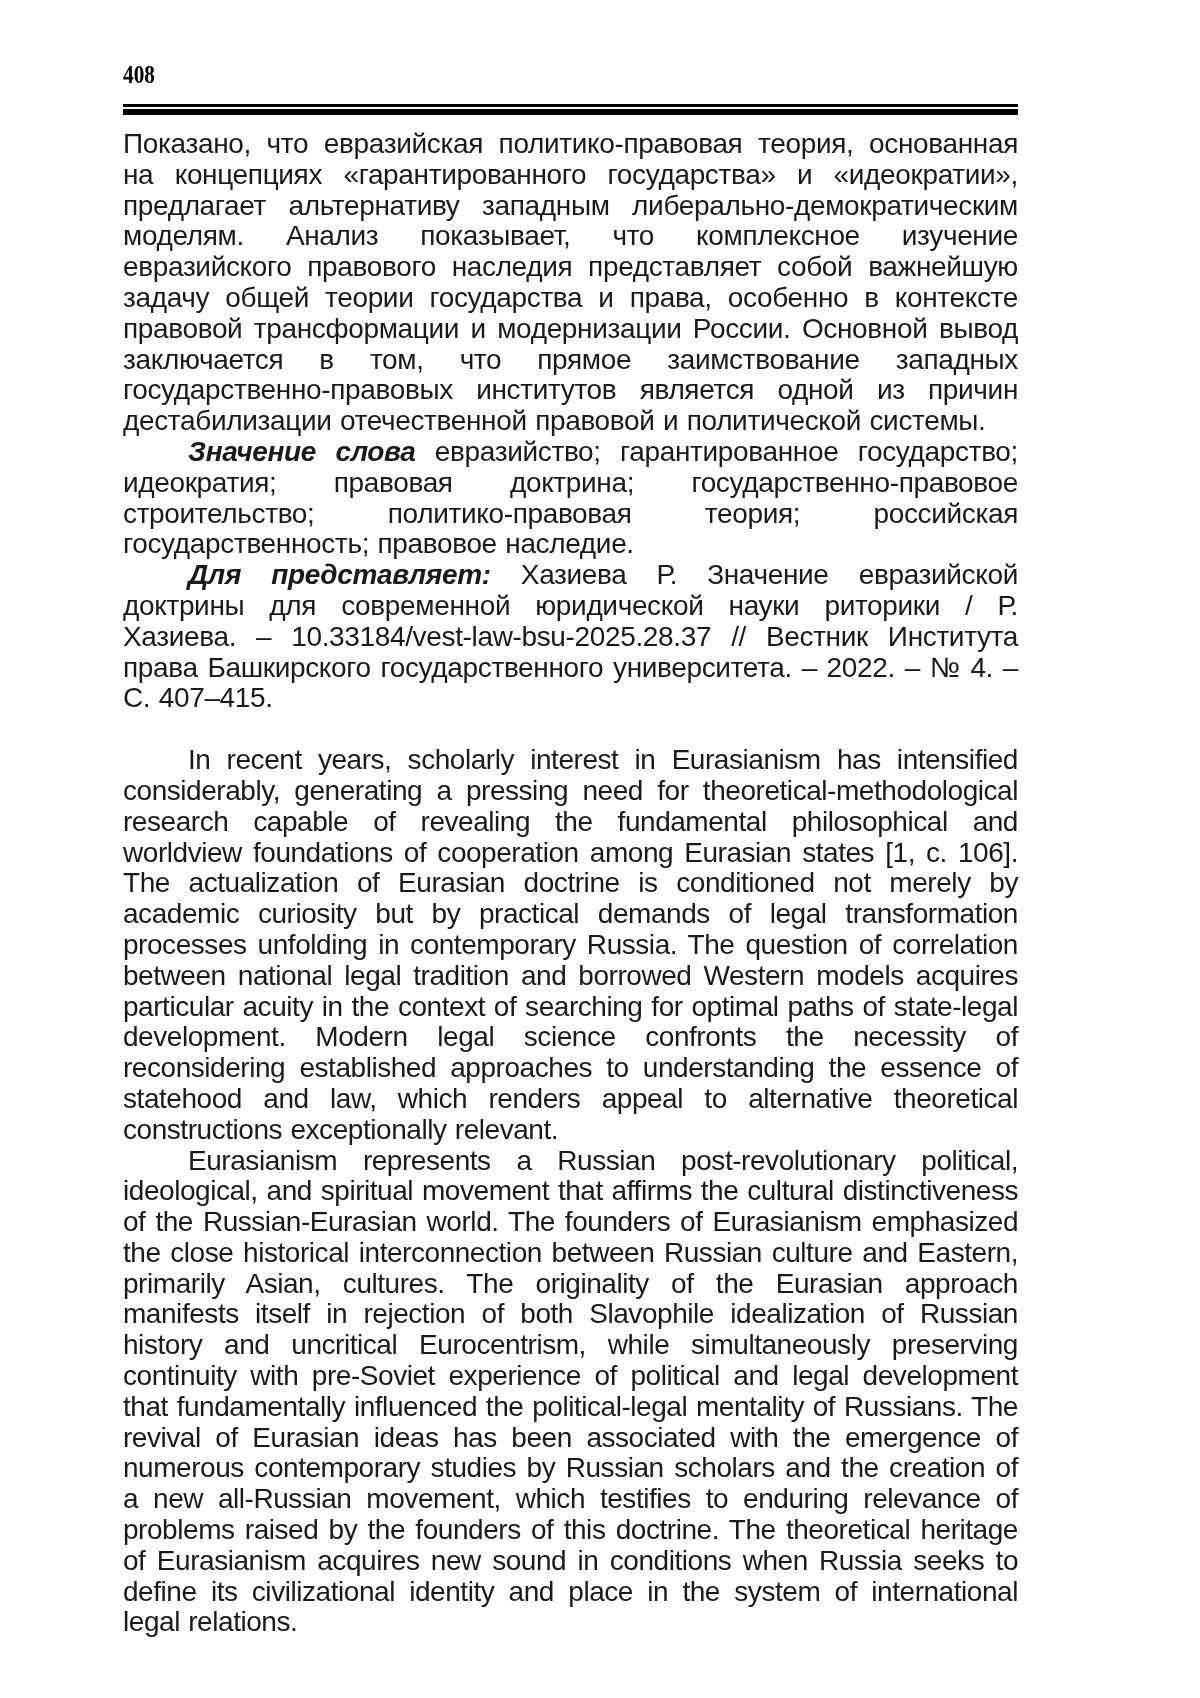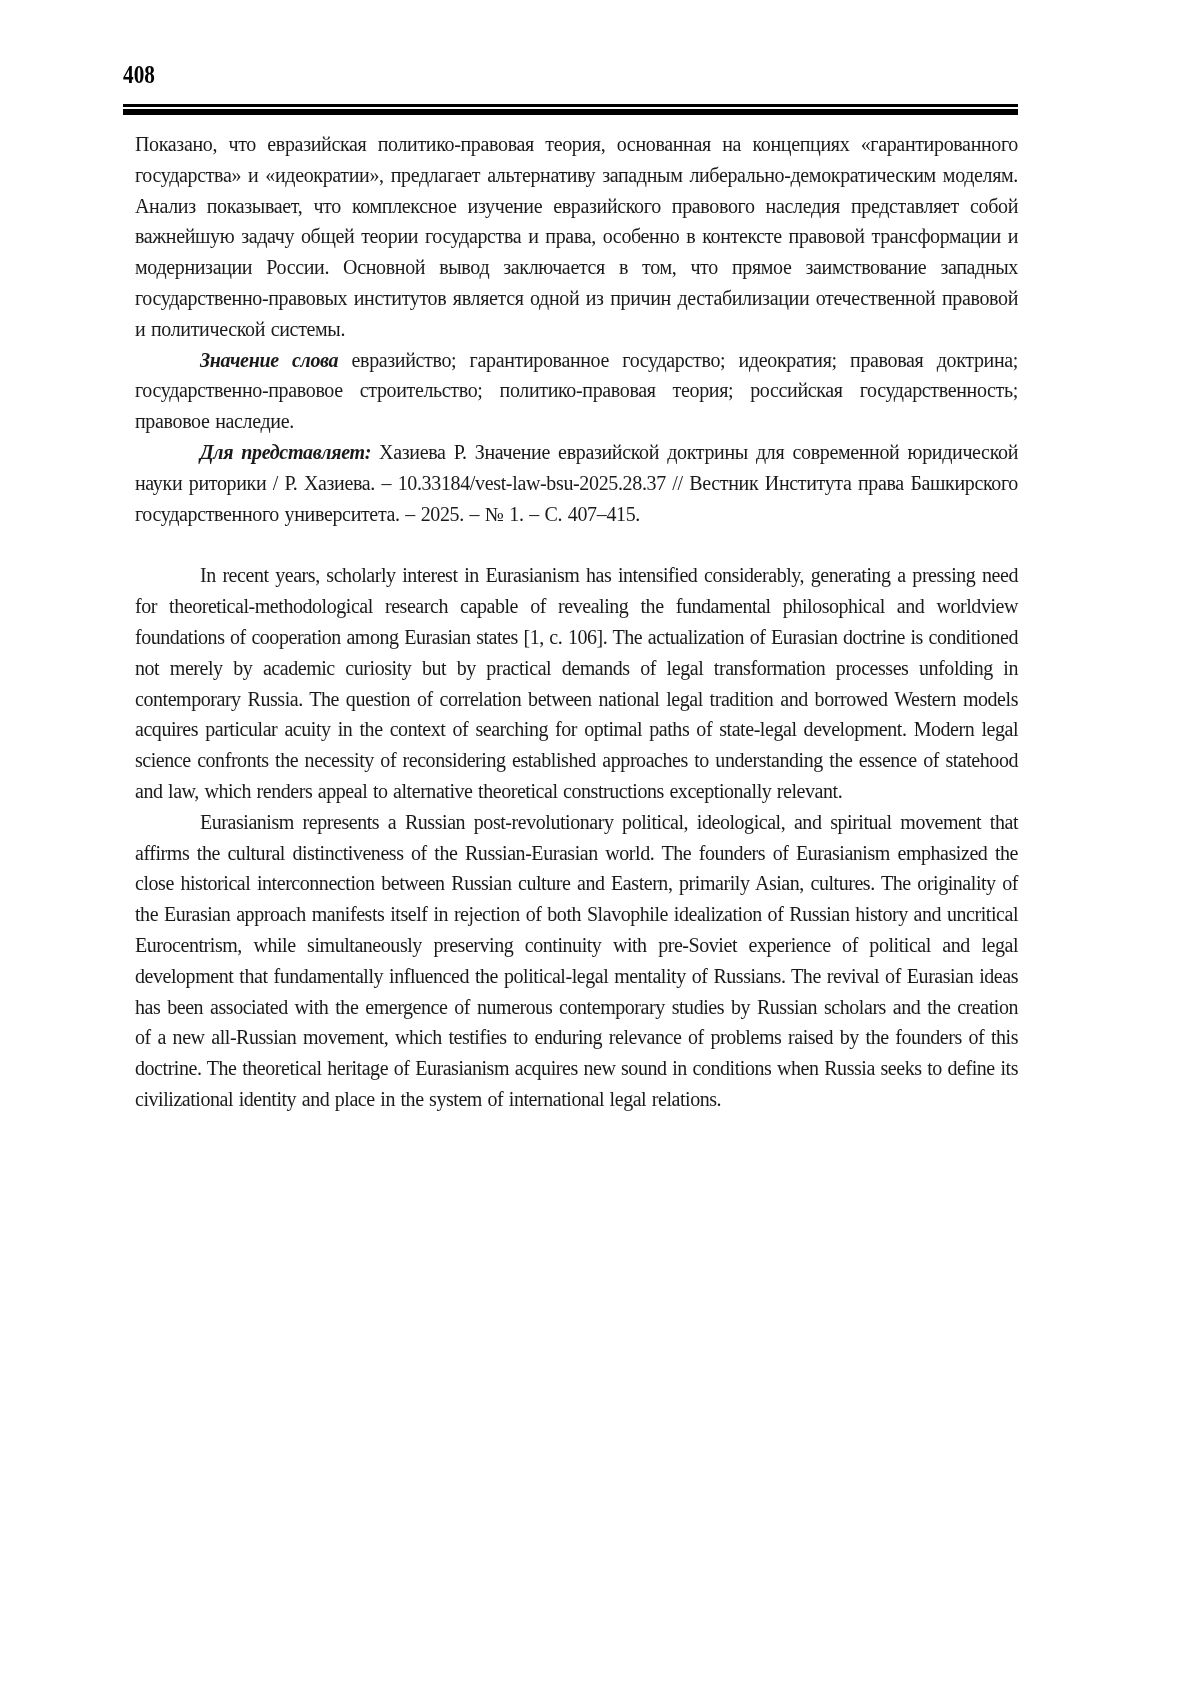--- a/index.html
+++ b/index.html
@@ -38,26 +38,25 @@
     }
     .rule-gap {
       height: 2px;
     }
     .rule-thick {
       height: 6px;
       background: #000;
     }
     .content {
       margin-top: 14px;
-      font-family: Liberation Serif, serif;
-      font-size: 20px;
+      font-family: Liberation Sans, sans-serif;
+      font-size: 28px;
       line-height: 30.8px;
       text-align: justify;
       hyphens: manual;
-      margin-left: 12px;
     }
     .content p {
       margin: 0;
       letter-spacing: -0.35px;
       word-spacing: 1px;
     }
     .indent {
       text-indent: 65px;
     }
     .lead {
@@ -78,21 +77,21 @@
   <div class="page-number">408</div>
   <div class="rule-thin"></div>
   <div class="rule-gap"></div>
   <div class="rule-thick"></div>
 
   <div class="content">
     <p>Показано, что евразийская политико-правовая теория, основанная на концепциях «гарантированного государства» и «идеократии», предлагает альтернативу западным либерально-демократическим моделям. Анализ показывает, что комплексное изучение евразийского правового наследия представляет собой важнейшую задачу общей теории государства и права, особенно в контексте правовой трансформации и модернизации России. Основной вывод заключается в том, что прямое заимствование западных государственно-правовых институтов является одной из причин дестабилизации отечественной правовой и политической системы.</p>
 
     <p class="indent"><span class="lead">Значение слова</span><span> евразийство; гарантированное государство; идеократия; правовая доктрина; государственно-правовое строительство; политико-правовая теория; российская государственность; правовое наследие.</span></p>
 
-    <p class="indent"><span class="lead">Для представляет:</span><span> Хазиева Р. Значение евразийской доктрины для современной юридической науки риторики / Р. Хазиева. – 10.33184/vest-law-bsu-2025.28.37 // Вестник Института права Башкирского государственного университета. – 2025. – № 1. – С. 407–415.</span></p>
+    <p class="indent"><span class="lead">Для представляет:</span><span> Хазиева Р. Значение евразийской доктрины для современной юридической науки риторики / Р. Хазиева. – 10.33184/vest-law-bsu-2025.28.37 // Вестник Института права Башкирского государственного университета. – 2022. – № 4. – С. 407–415.</span></p>
 
     <div class="spacer"></div>
 
     <div class="en">
       <p class="indent">In recent years, scholarly interest in Eurasianism has intensified considerably, generating a pressing need for theoretical-methodological research capable of revealing the fundamental philosophical and worldview foundations of cooperation among Eurasian states [1, c. 106]. The actualization of Eurasian doctrine is conditioned not merely by academic curiosity but by practical demands of legal transformation processes unfolding in contemporary Russia. The question of correlation between national legal tradition and borrowed Western models acquires particular acuity in the context of searching for optimal paths of state-legal development. Modern legal science confronts the necessity of reconsidering established approaches to understanding the essence of statehood and law, which renders appeal to alternative theoretical constructions exceptionally relevant.</p>
       <p class="indent">Eurasianism represents a Russian post-revolutionary political, ideological, and spiritual movement that affirms the cultural distinctiveness of the Russian-Eurasian world. The founders of Eurasianism emphasized the close historical interconnection between Russian culture and Eastern, primarily Asian, cultures. The originality of the Eurasian approach manifests itself in rejection of both Slavophile idealization of Russian history and uncritical Eurocentrism, while simultaneously preserving continuity with pre-Soviet experience of political and legal development that fundamentally influenced the political-legal mentality of Russians. The revival of Eurasian ideas has been associated with the emergence of numerous contemporary studies by Russian scholars and the creation of a new all-Russian movement, which testifies to enduring relevance of problems raised by the founders of this doctrine. The theoretical heritage of Eurasianism acquires new sound in conditions when Russia seeks to define its civilizational identity and place in the system of international legal relations.</p>
     </div>
   </div>
 </div>
 

